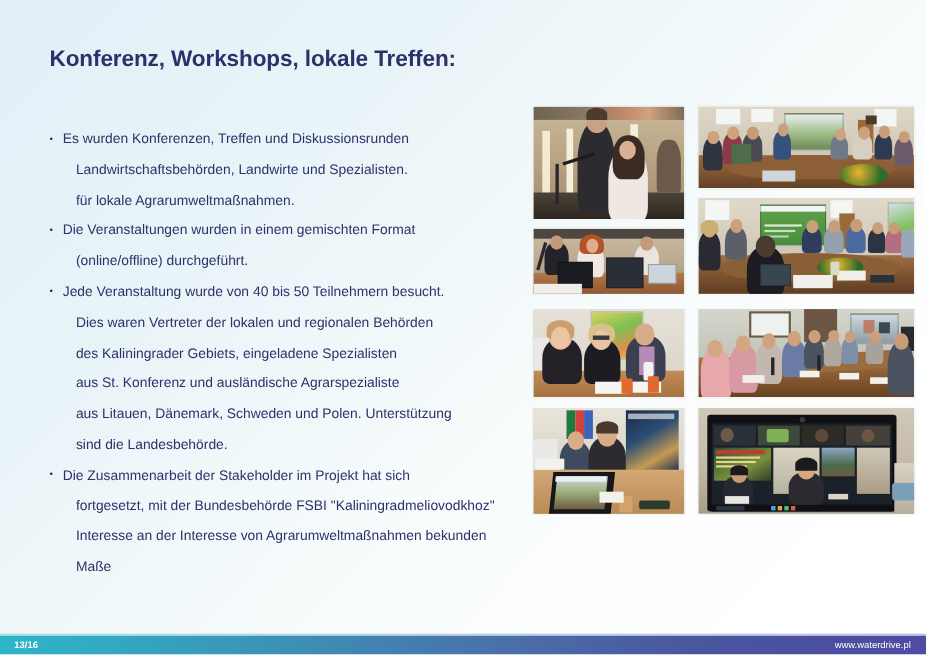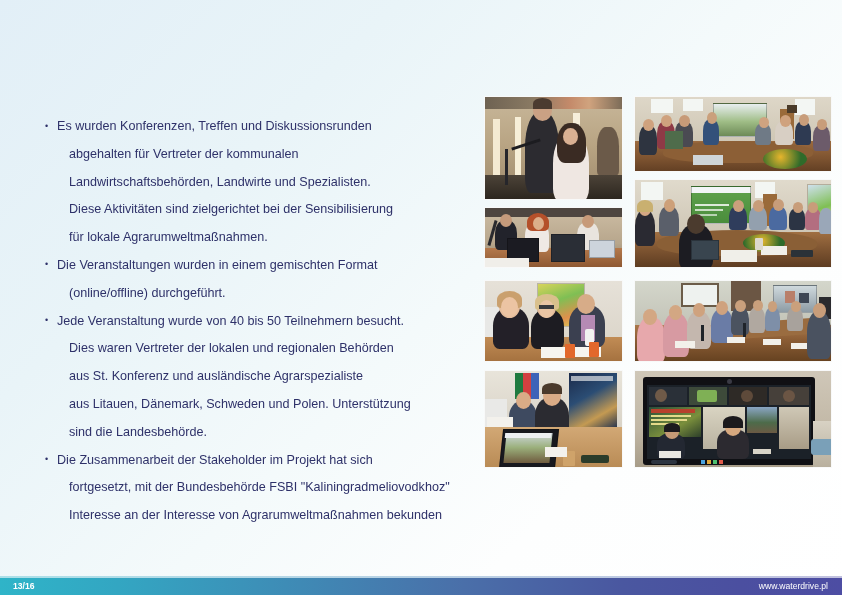--- a/index.html
+++ b/index.html
@@ -135,48 +135,49 @@
     width: 842px;
     height: 2px;
     background: linear-gradient(90deg, rgba(47,180,200,0.35), rgba(77,77,163,0.35));
   }
 </style>
 </head>
 <body>
 
 <div class="slide">
 
+  <div class="slide-title">Konferenz, Workshops, lokale Treffen:</div>
 
   <div class="body-col">
 
     <div class="bullet-block">
       <div class="line first">Es wurden Konferenzen, Treffen und Diskussionsrunden</div>
-      <div class="line cont">abgehalten für Vertreter der kommunalen</div>
       <div class="line cont">Landwirtschaftsbehörden, Landwirte und Spezialisten.</div>
-      <div class="line cont">Diese Aktivitäten sind zielgerichtet bei der Sensibilisierung</div>
       <div class="line cont">für lokale Agrarumweltmaßnahmen.</div>
     </div>
 
     <div class="bullet-block">
       <div class="line first">Die Veranstaltungen wurden in einem gemischten Format</div>
       <div class="line cont">(online/offline) durchgeführt.</div>
     </div>
 
     <div class="bullet-block">
       <div class="line first">Jede Veranstaltung wurde von 40 bis 50 Teilnehmern besucht.</div>
       <div class="line cont">Dies waren Vertreter der lokalen und regionalen Behörden</div>
+      <div class="line cont">des Kaliningrader Gebiets, eingeladene Spezialisten</div>
       <div class="line cont">aus St. Konferenz und ausländische Agrarspezialiste</div>
       <div class="line cont">aus Litauen, Dänemark, Schweden und Polen. Unterstützung</div>
       <div class="line cont">sind die Landesbehörde.</div>
     </div>
 
     <div class="bullet-block">
       <div class="line first">Die Zusammenarbeit der Stakeholder im Projekt hat sich</div>
       <div class="line cont">fortgesetzt, mit der Bundesbehörde FSBI "Kaliningradmeliovodkhoz"</div>
       <div class="line cont">Interesse an der Interesse von Agrarumweltmaßnahmen bekunden</div>
+      <div class="line cont">Maße</div>
     </div>
 
   </div>
 
   <div class="photos">
 
     <div class="photo" style="left:0px; top:0px; width:139px; height:104px;">
       <div class="scene">
         <div class="wall" style="background:linear-gradient(180deg,#c8b79a 0%,#b9a584 45%,#9d8a6c 100%);"></div>
         <div class="band" style="left:0;top:0;width:100%;height:12px;background:linear-gradient(90deg,#6e6252,#8a7a63 35%,#c48a6a 62%,#d0a37e 76%,#7c6c58 100%);"></div>

